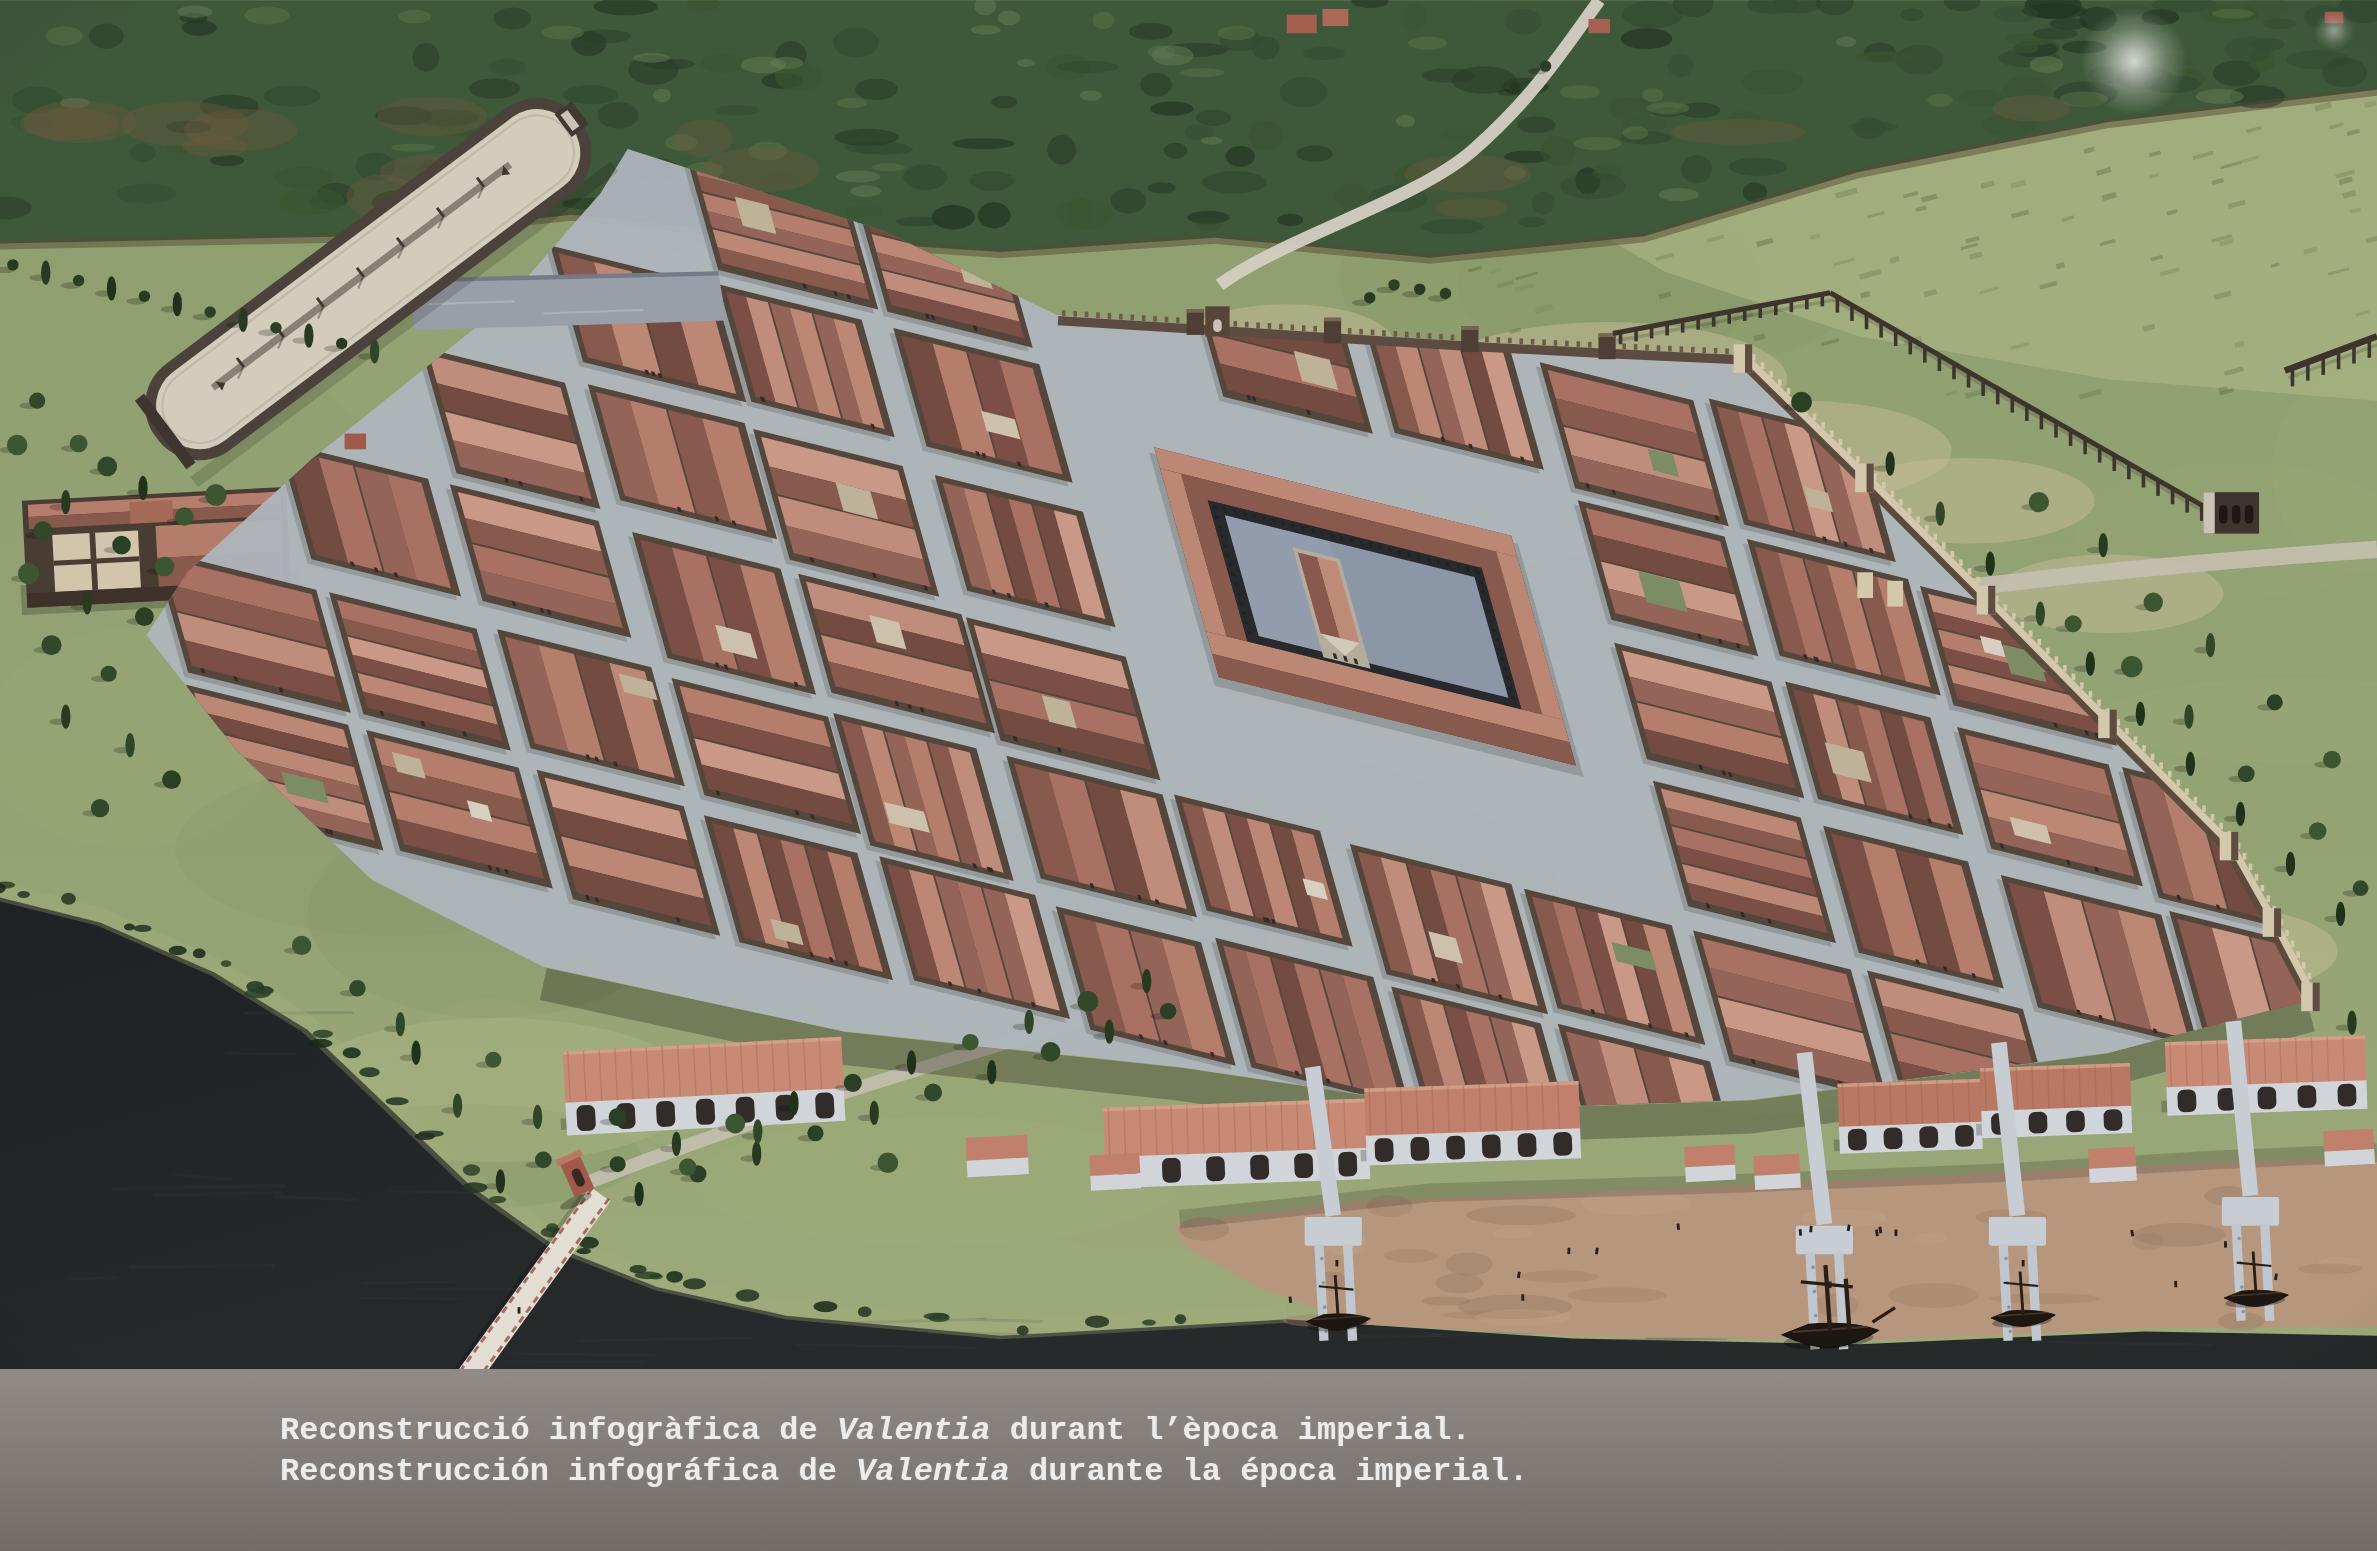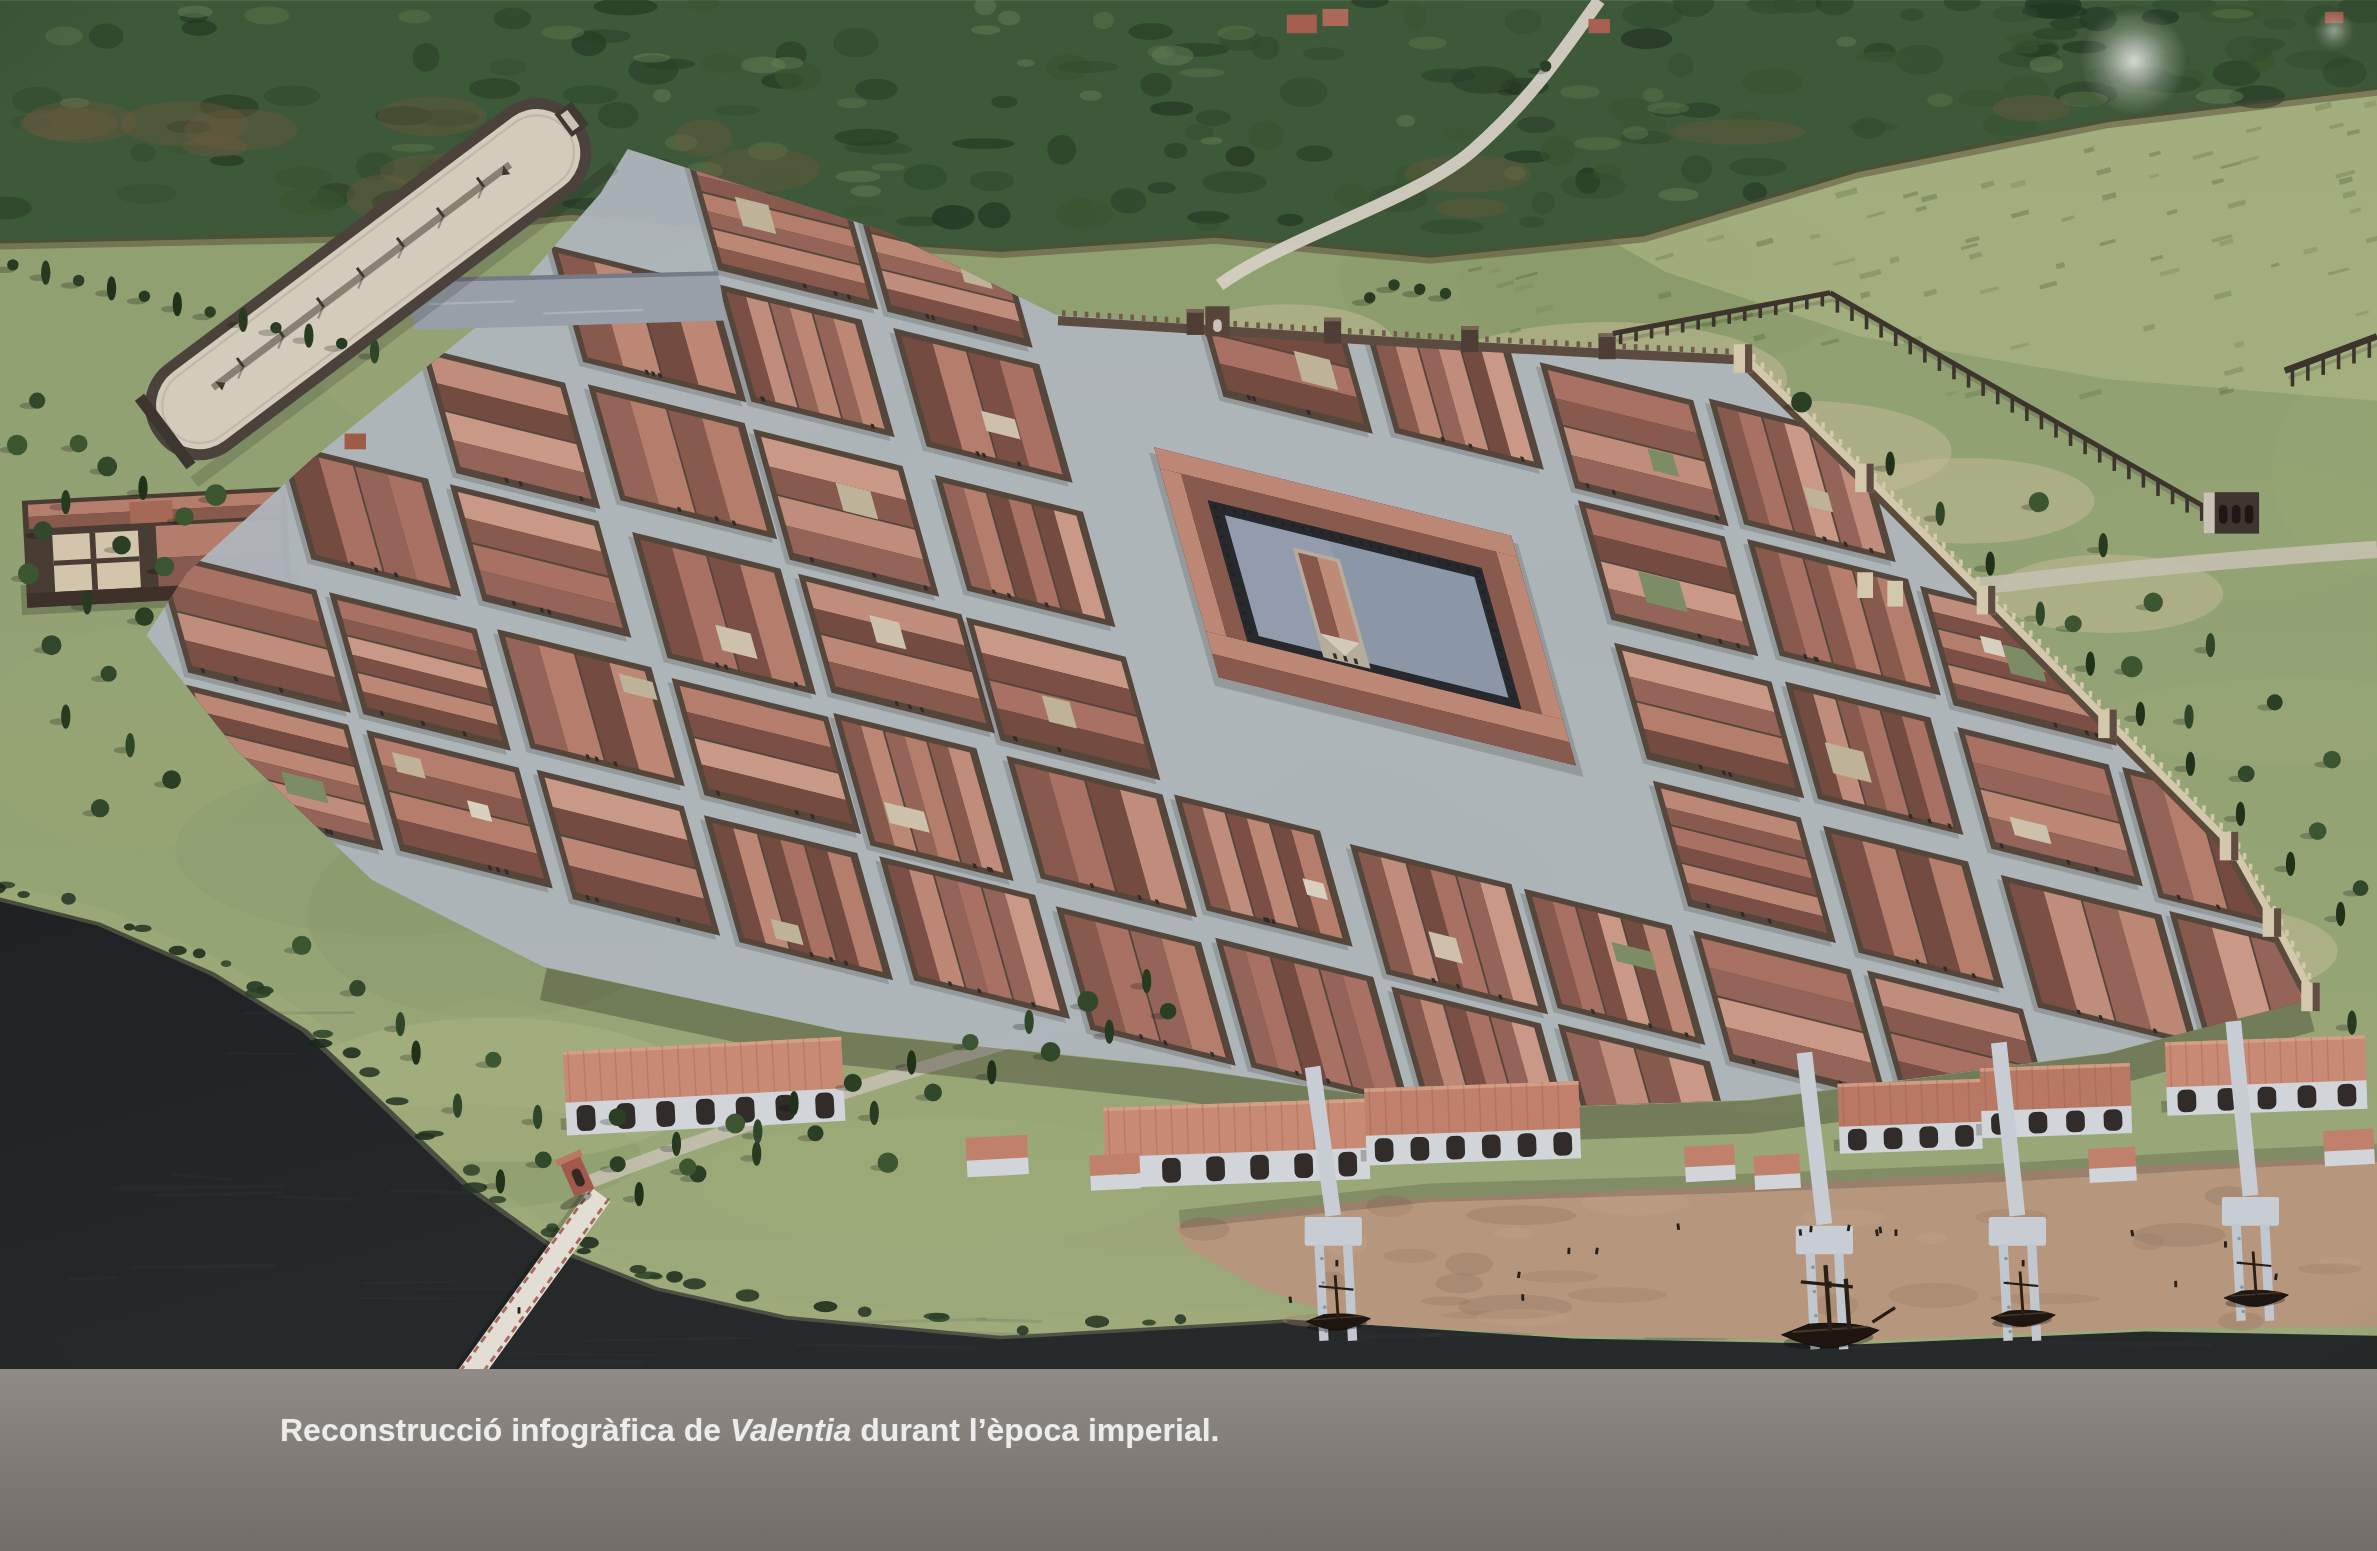--- a/index.html
+++ b/index.html
@@ -1,17 +1,17 @@
 <!DOCTYPE html>
 <html style="font-size:11.4px"><head>
 <meta charset="utf-8">
 <style>
   html,body{margin:0;padding:0;background:#555;}
   .photo{position:relative;width:2377px;height:1552px;overflow:hidden;background:#8ea06f;
-         font-family:Liberation Sans, sans-serif;}
+         font-family:Liberation Mono, monospace;}
   .photo svg{position:absolute;left:0;top:0;}
   .caption-bar{position:absolute;left:0;top:1369px;width:100%;height:182px;
 exp         background:linear-gradient(#8f8985,#716c68);}
   .caption-bar{background:linear-gradient(#918b87,#716c68);}
   .cap{margin:0;padding-left:280px;font-weight:700;font-size:32px;line-height:41px;
        color:#edecea;text-shadow:0 0 2.1px rgba(255,255,255,.18);}
   .cap.l1{padding-top:41px;}
   .cap em{font-style:italic;}
 </style>
 </head>
@@ -1900,15 +1900,16 @@
     <g id="Lfx">
         <circle cx="2985" cy="85" r="75" fill="url(#glareGrad)"></circle>
         <circle cx="3265" cy="42" r="28" fill="url(#glareGrad)" opacity="0.6"></circle>
         <rect x="0" y="0" width="3325" height="2170" fill="#7a6a50" opacity="0.05"></rect>
         <rect x="0" y="0" width="3325" height="2170" fill="url(#vigGrad)"></rect>
       </g>
   </svg>
 
   <div class="caption-bar">
     <p class="cap l1"><span>Reconstrucció infogràfica de </span><em>Valentia</em><span> durant l’època imperial.</span></p>
+    <p class="cap l2"><span>Reconstrucción infográfica de </span><em>Valentia</em><span> durante la época imperial.</span></p>
   </div>
 </div>
 
 
 </body></html>

